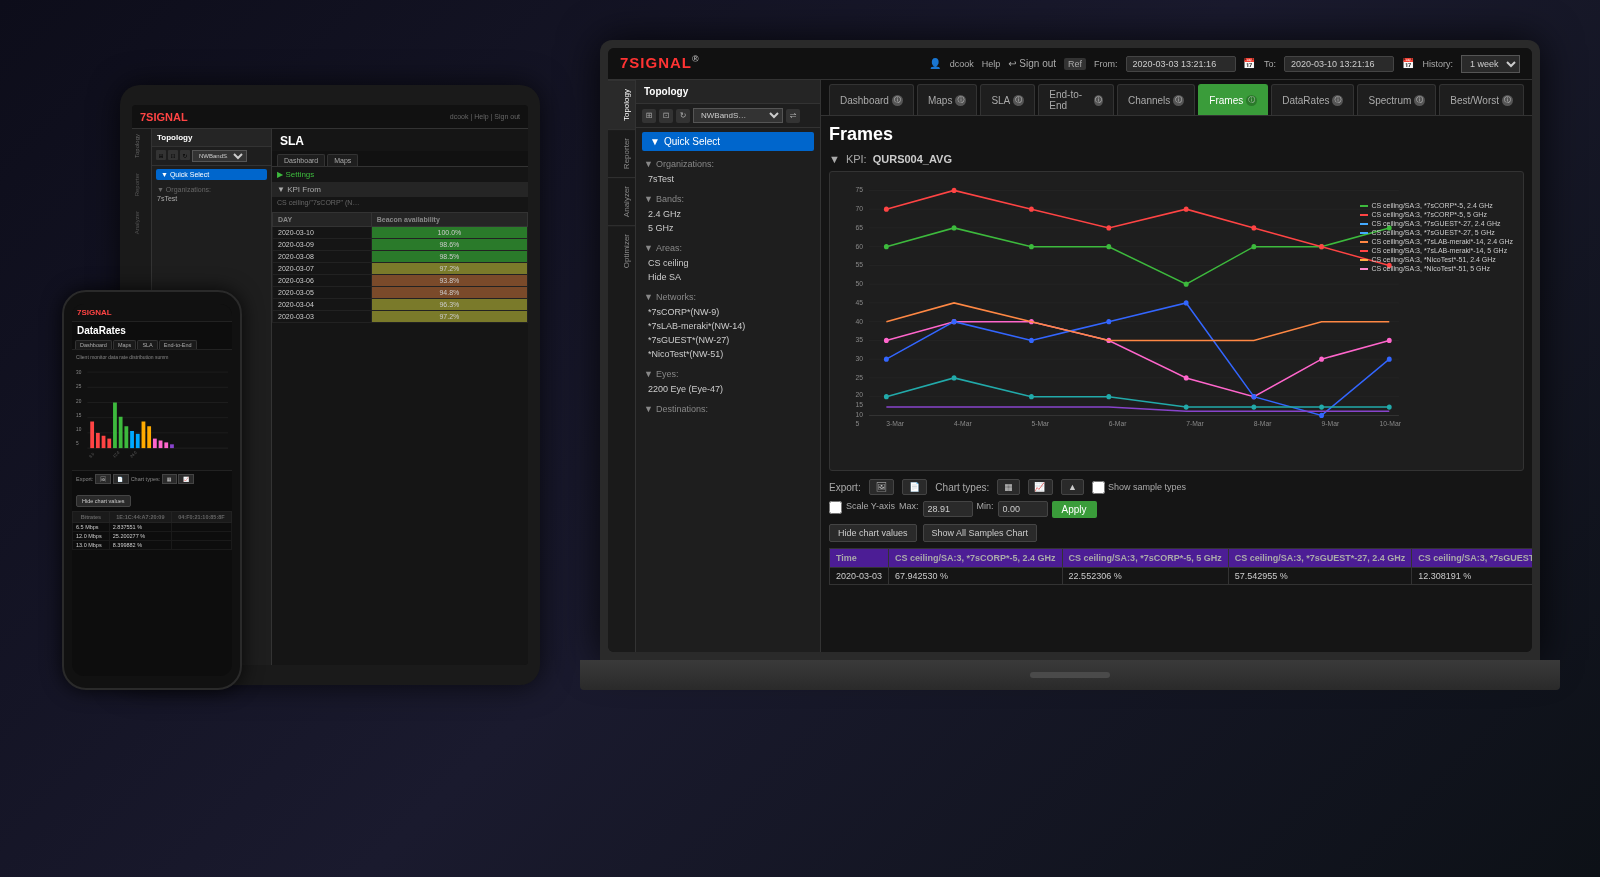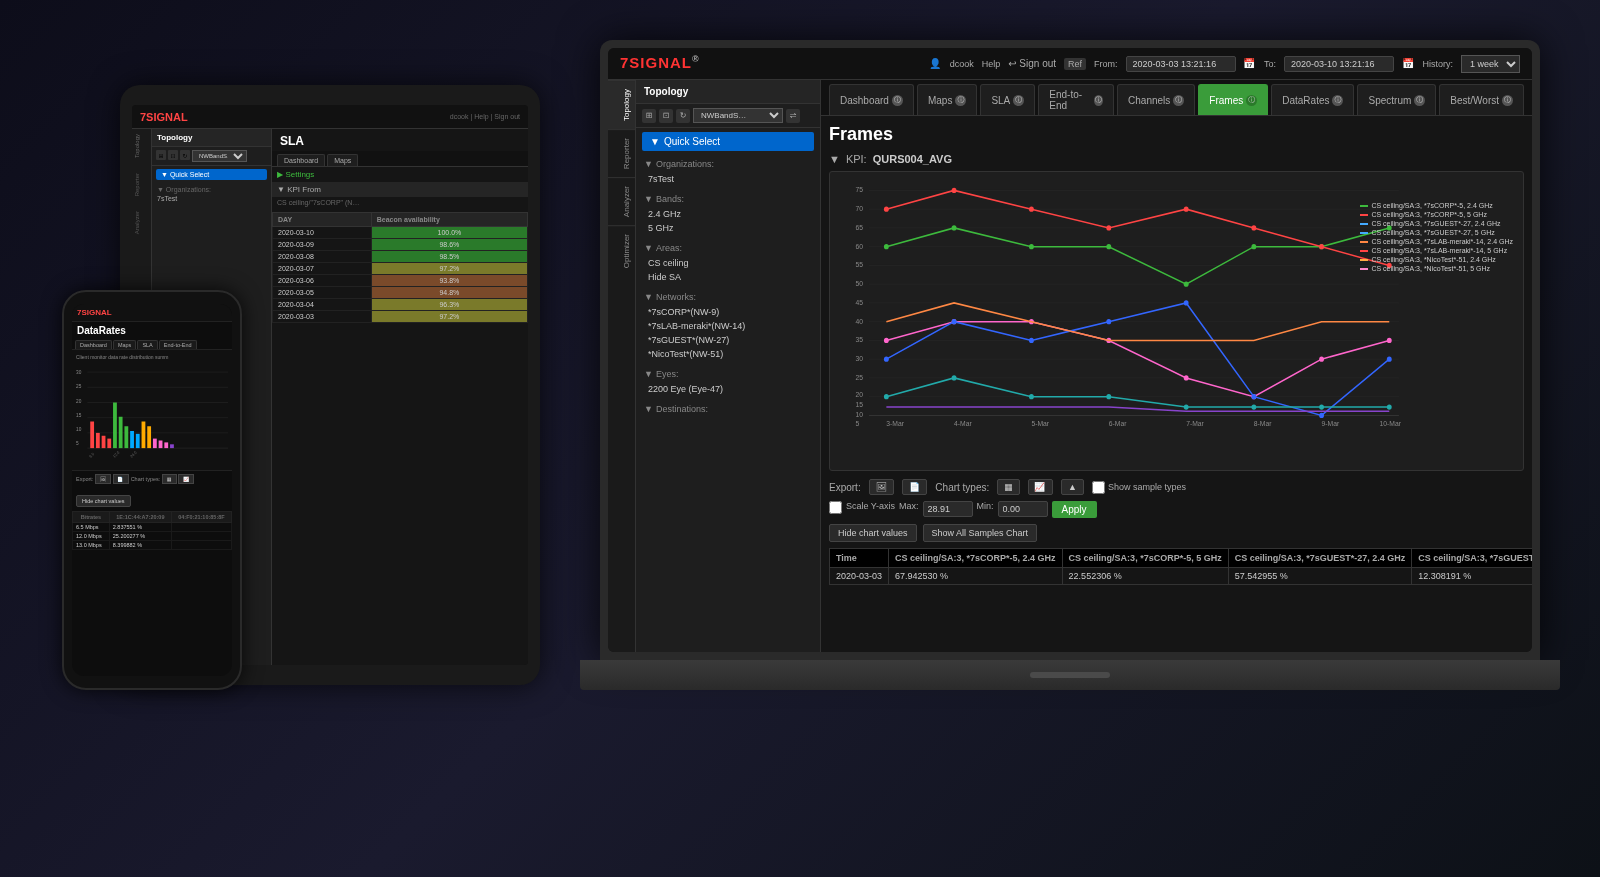--- a/index.html
+++ b/index.html
@@ -400,21 +400,21 @@
       border-radius: 2px;
     }
 
     
     .data-table {
       width: 100%;
       border-collapse: collapse;
       font-size: 9px;
     }
     .data-table th {
-      background: #000000;
+      background: #4c1d95;
       color: #aaa;
       padding: 4px 6px;
       border: 1px solid #333;
       text-align: left;
       white-space: nowrap;
     }
     .data-table td {
       padding: 3px 6px;
       border: 1px solid #333;
       color: #ccc;

